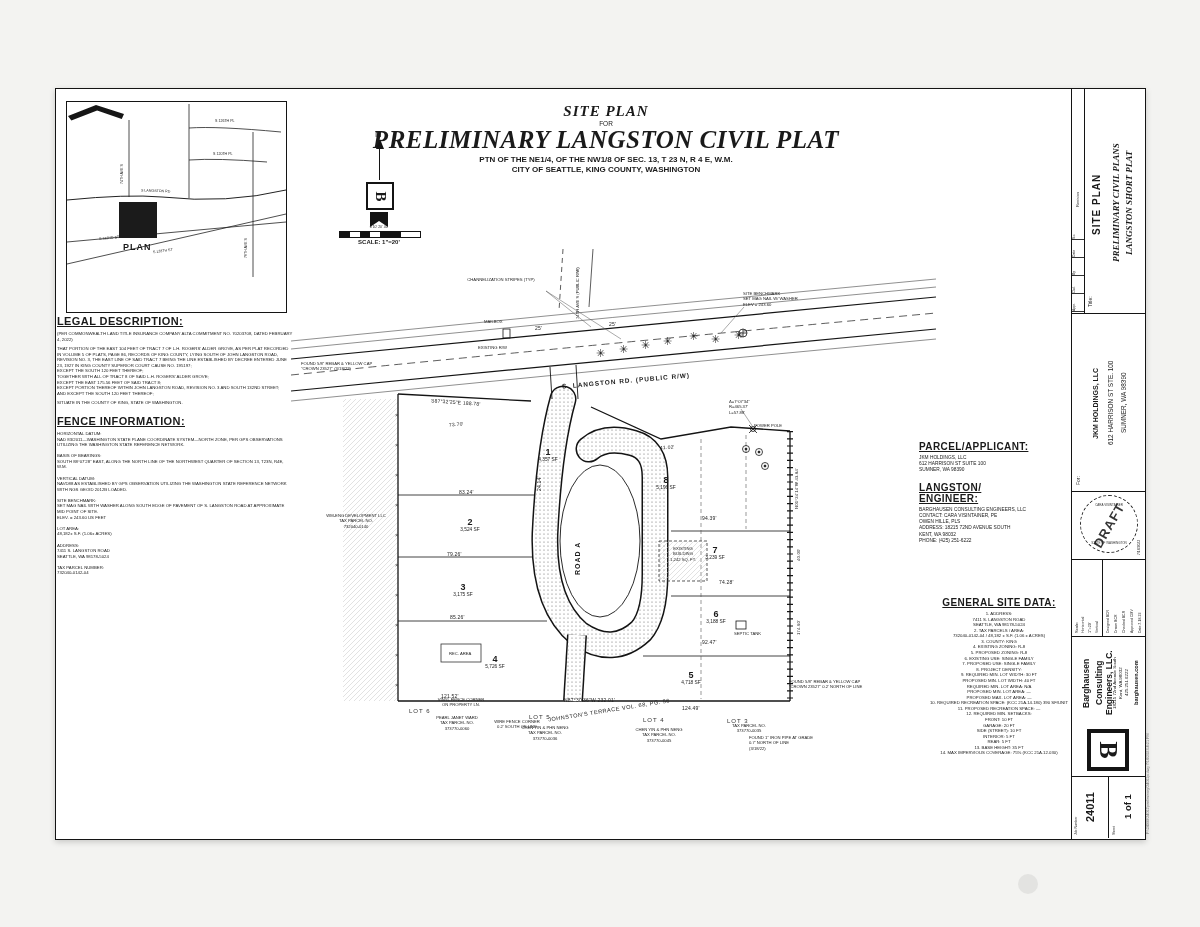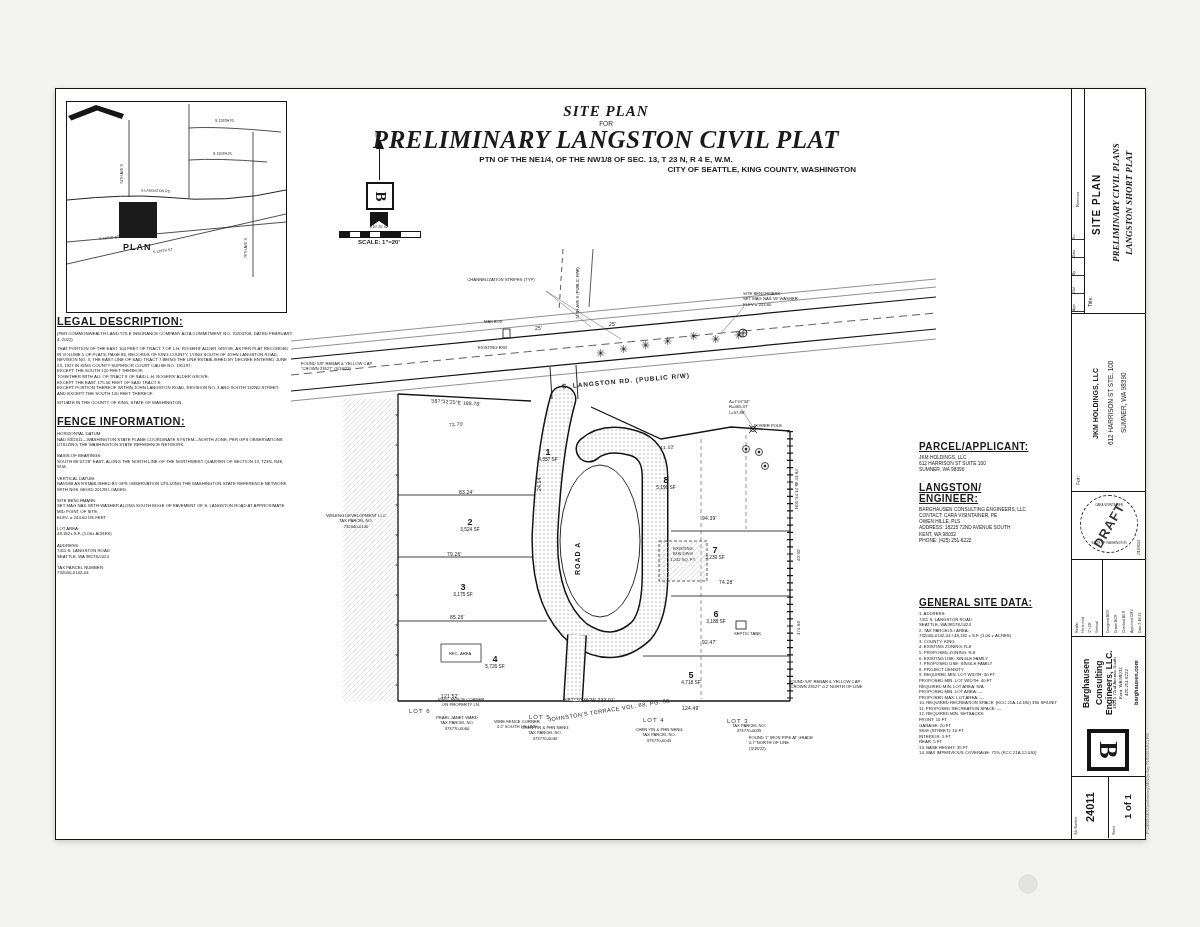--- a/index.html
+++ b/index.html
@@ -83,21 +83,21 @@
 
 TAX PARCEL NUMBER:
 732040-0142-04</div>
   </div>
 
   <div class="abs ctr" style="left:300px;top:14px;width:500px;">
     <div class="serifT" style="font-size:15px;letter-spacing:1px;">SITE PLAN</div>
     <div style="font-size:6.5px;">FOR</div>
     <div class="serifT" style="font-size:25px;letter-spacing:.5px;line-height:1.05;">PRELIMINARY LANGSTON CIVIL PLAT</div>
     <div style="font-size:8px;font-weight:bold;margin-top:2px;">PTN OF THE NE1/4, OF THE NW1/8 OF SEC. 13, T 23 N, R 4 E, W.M.</div>
-    <div style="font-size:8px;font-weight:bold;margin-top:1px;text-align:right;">CITY OF SEATTLE, KING COUNTY, WASHINGTON</div>
+    <div style="font-size:8px;font-weight:bold;margin-top:1px;">CITY OF SEATTLE, KING COUNTY, WASHINGTON</div>
   </div>
 
   <div class="abs" style="left:283px;top:40px;width:90px;height:120px;">
     <div class="abs" style="left:36px;top:0;font-size:9px;">N</div>
     <div class="abs" style="left:36.5px;top:10px;width:0;height:0;border-left:4px solid transparent;border-right:4px solid transparent;border-bottom:10px solid #141414;"></div>
     <div class="abs" style="left:39.8px;top:19px;width:1.6px;height:32px;background:#141414;"></div>
     <div class="abs" style="left:27px;top:53px;width:24px;height:24px;border:2.5px solid #141414;display:flex;align-items:center;justify-content:center;">
       <span style="font-family:'Liberation Serif',serif;font-weight:bold;font-size:15px;transform:rotate(90deg);">B</span>
     </div>
     <div class="abs" style="left:31px;top:83px;width:18px;height:15px;background:#141414;clip-path:polygon(0 0,100% 0,100% 100%,50% 60%,0 100%);"></div>
@@ -322,21 +322,21 @@
     <div class="hd" style="font-size:10px;margin-top:8px;">LANGSTON/</div>
     <div class="hd" style="font-size:10px;">ENGINEER:</div>
     <div class="t2 pre" style="margin-top:3px;">BARGHAUSEN CONSULTING ENGINEERS, LLC
 CONTACT:    CARA VISINTAINER, PE
                   OWEN HILLE, PLS
 ADDRESS:   18215 72ND AVENUE SOUTH
                   KENT, WA 98032
 PHONE:       (425) 251-6222</div>
   </div>
 
-  <div class="abs" style="left:863px;top:508px;width:160px;">
+  <div class="abs" style="left:863px;top:508px;width:160px;text-align:center;">
     <div class="hd" style="font-size:10px;">GENERAL SITE DATA:</div>
     <div class="t pre" style="margin-top:3px;">1.  ADDRESS:
       7411 S. LANGSTON ROAD
       SEATTLE, WA 98178-5024
 2.  TAX PARCELS / AREA:
       732040-0142-04 / 48,182 ± S.F. (1.06 ± ACRES)
 3.  COUNTY: KING
 4.  EXISTING ZONING: R-8
 5.  PROPOSED ZONING: R-8
 6.  EXISTING USE: SINGLE FAMILY

